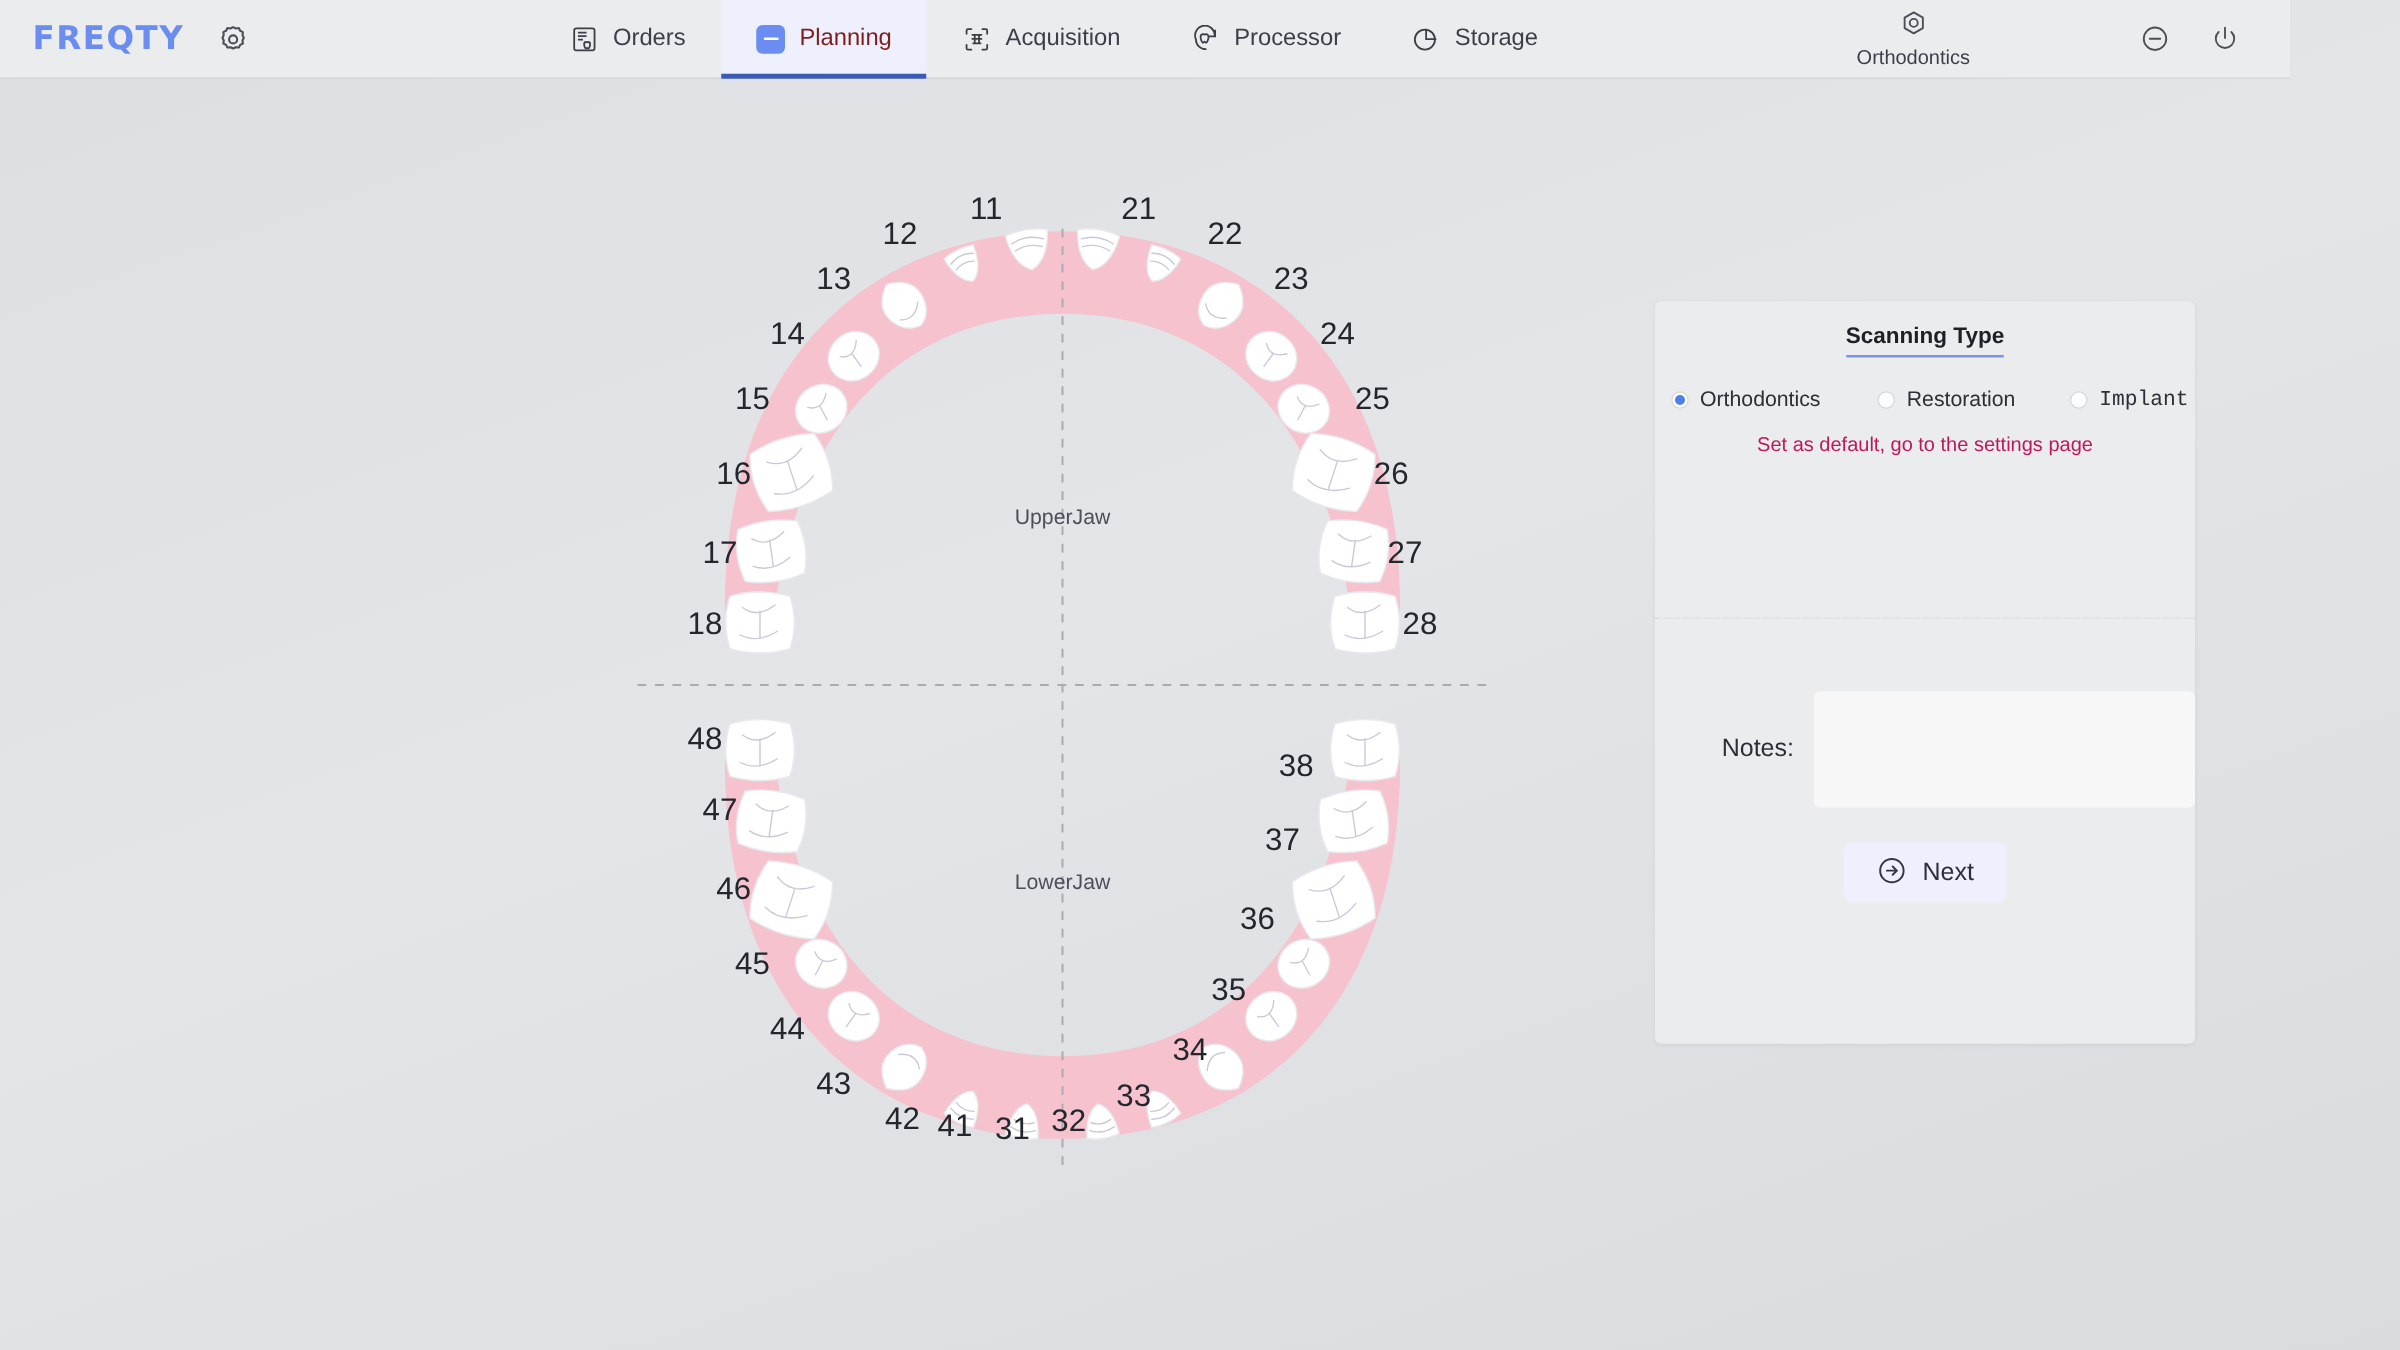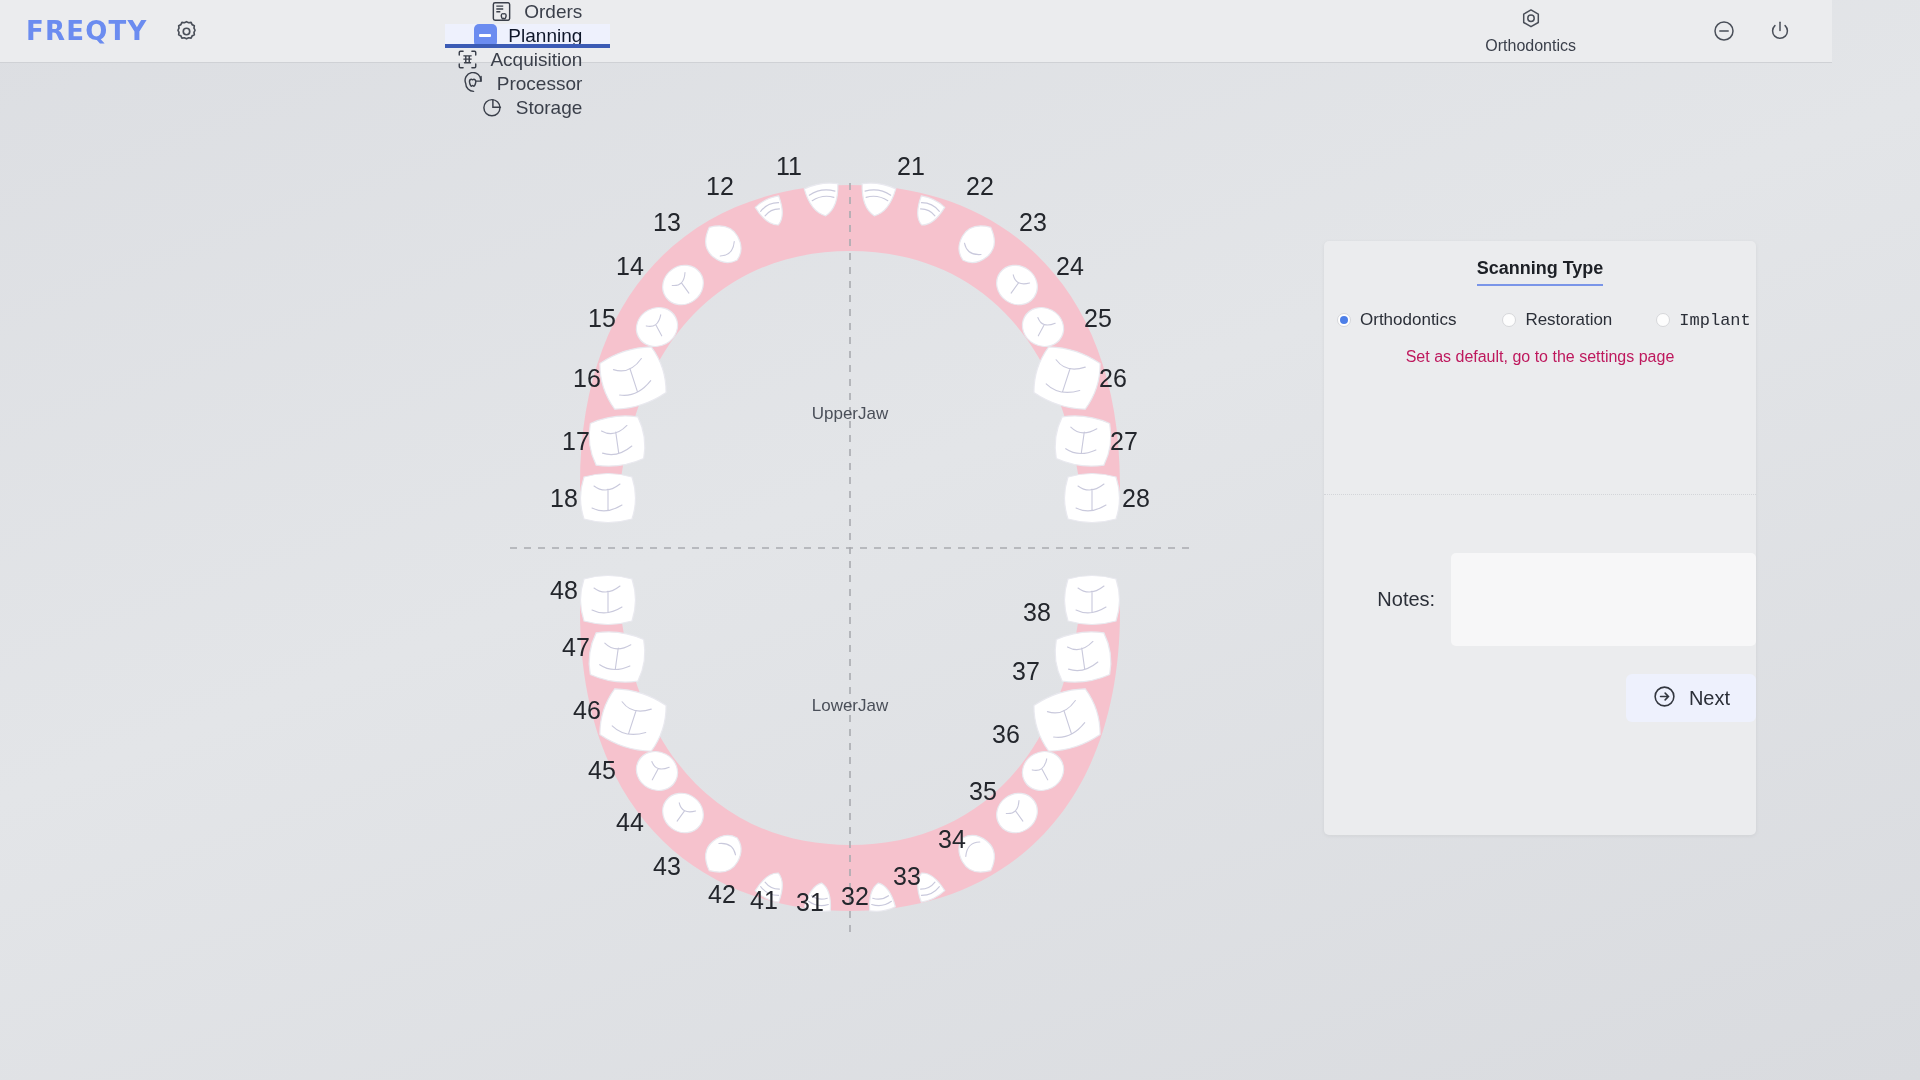--- a/index.html
+++ b/index.html
@@ -24,30 +24,30 @@
     display: flex; align-items: center; gap: 26px;
     padding-left: 26px;
   }
   .brand-logo {
     font-size: 26px; font-weight: 700; letter-spacing: 1.2px;
     color: #6b8cf0;
     font-family: "DejaVu Sans", sans-serif;
   }
   .gear-btn { width: 26px; height: 26px; display: flex; align-items: center; justify-content: center; cursor: pointer; }
 
-  .navtabs { display: flex; align-items: flex-end; height: 63px; margin-left: 228px; flex-direction: column; }
+  .navtabs { display: flex; align-items: center; height: 63px; margin-left: 228px; }
   .tab {
     position: relative;
     display: flex; align-items: center; gap: 11px;
     padding: 0 28px; height: 63px;
     cursor: pointer;
   }
   .tab .tab-label { font-size: 19px; color: #3a3f4a; white-space: nowrap; }
   .tab.active { background: #eef1fd; }
-  .tab.active .tab-label { color: #0f172a; }
+  .tab.active .tab-label { color: #7f1d1d; }
   .tab.active::after {
     content: ""; position: absolute; left: 0; right: 0; bottom: 0;
     height: 4px; background: #3b5bb5;
   }
   .tab-ico { width: 24px; height: 24px; display: flex; align-items: center; justify-content: center; }
   .plan-chip {
     width: 23px; height: 23px; border-radius: 5px; background: #6b8cf0;
     display: flex; align-items: center; justify-content: center;
   }
   .plan-chip i { display: block; width: 12px; height: 2.5px; background: #fff; border-radius: 1px; }
@@ -134,21 +134,21 @@
   }
   .notes-label { font-size: 20px; color: #2b2f38; width: 76px; text-align: right; }
   .notes-box {
     margin-left: 16px; width: 308px; height: 93px;
     background: #f7f7f8; border: none; border-radius: 5px;
     resize: none; outline: none;
     font-family: "Liberation Sans", sans-serif; font-size: 15px; color: #2b2f38;
     padding: 8px 10px;
   }
 
-  .next-wrap { display: flex; justify-content: flex-end; margin-top: 28px; }
+  .next-wrap { display: flex; justify-content: center; margin-top: 28px; }
   .next-btn {
     display: flex; align-items: center; gap: 12px;
     background: #eef1fd; border: none; border-radius: 6px;
     padding: 10px 26px; cursor: pointer;
   }
   .next-btn .next-label { font-size: 20px; color: #2b2f38; font-family: "Liberation Sans", sans-serif; }
 </style>
 </head>
 <body>
 

